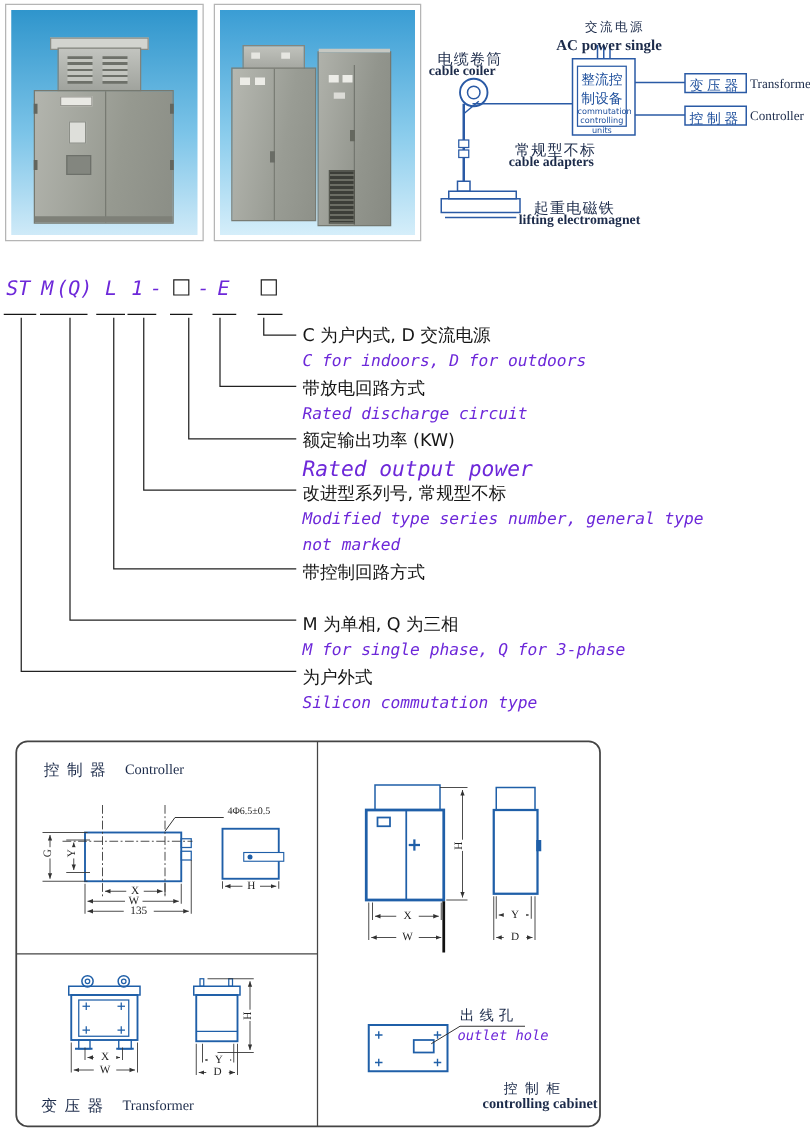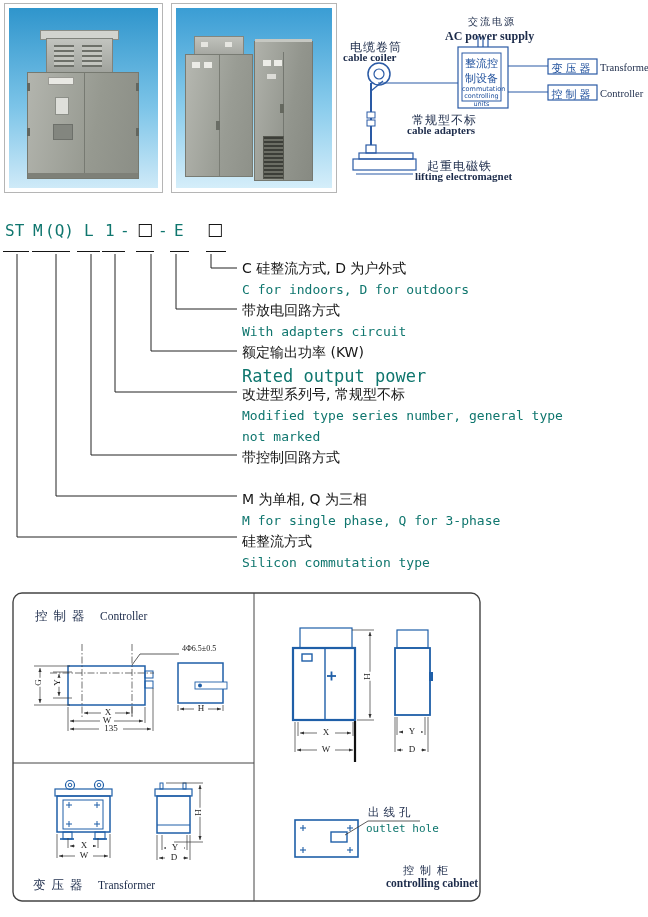--- a/index.html
+++ b/index.html
@@ -1,21 +1,21 @@
 <!DOCTYPE html>
 <html><head>
 <meta charset="utf-8">
 <style>
   html,body{margin:0;padding:0;background:#fff;}
   #page{position:relative;width:648px;height:917px;background:#fff;overflow:hidden;
         font-family:"DejaVu Sans",sans-serif;}
   .abs{position:absolute;}
   .cnt{font-family:"DejaVu Sans",sans-serif;color:#161616;}
   .navy{color:#1c2b4a;}
-  .mono{font-family:"DejaVu Sans Mono",monospace;color:#0f766e;}
+  .mono{font-family:"DejaVu Sans Mono",monospace;color:#6d28d9;font-style:italic;}
   .bserif{font-family:"Liberation Serif",serif;font-weight:bold;color:#1c2b4a;}
   .rserif{font-family:"Liberation Serif",serif;color:#1c2b4a;}
   .blue{color:#1e4f9c;}
   .dim{font-family:"Liberation Serif",serif;font-size:9px;color:#222;background:#fff;
        line-height:1;padding:0 1px;text-align:center;}
   .rot{transform:rotate(-90deg);transform-origin:center center;}
   .ul{border-top:1.6px solid #151515;height:0;}
   .photo{background:#fff;border:1px solid #b5b5b5;padding:4px;box-sizing:border-box;}
   .sky1{position:relative;width:100%;height:100%;overflow:hidden;
         background:linear-gradient(180deg,#2f95cc 0%,#7cc4e8 55%,#cfeaf8 100%);}
@@ -92,21 +92,21 @@
       <line x1="31" y1="75" x2="31" y2="137" stroke-width="2"></line>
       <rect x="27" y="104" width="8" height="6" fill="#ffffff" stroke-width="1"></rect>
       <rect x="27" y="112" width="8" height="6" fill="#ffffff" stroke-width="1"></rect>
       <rect x="26" y="137" width="10" height="8"></rect>
       <rect x="19" y="145" width="54" height="6"></rect>
       <rect x="13" y="151" width="63" height="11"></rect>
       <line x1="16" y1="166" x2="73" y2="166"></line>
     </g>
   </svg>
   <div class="abs cnt navy" style="left:456px;top:15px;width:72px;text-align:center;font-size:10px;letter-spacing:2px;">交流电源</div>
-  <div class="abs bserif" style="left:445px;top:29px;font-size:12px;">AC power supply</div>
+  <div class="abs bserif" style="left:445px;top:29px;font-size:12px;">AC power single</div>
   <div class="abs cnt navy" style="left:350px;top:39px;font-size:12px;letter-spacing:1px;">电缆卷筒</div>
   <div class="abs bserif" style="left:343px;top:51px;font-size:11px;">cable coiler</div>
   <div class="abs cnt blue" style="left:462px;top:56px;width:39px;text-align:center;font-size:11px;">整流控</div>
   <div class="abs cnt blue" style="left:462px;top:71px;width:39px;text-align:center;font-size:11px;">制设备</div>
   <div class="abs cnt blue" style="left:462px;top:85px;width:39px;text-align:center;font-size:6.5px;">commutation</div>
   <div class="abs cnt blue" style="left:461px;top:92px;width:41px;text-align:center;font-size:6.5px;">controlling units</div>
   <div class="abs cnt blue" style="left:548px;top:61px;width:49px;text-align:center;font-size:11px;letter-spacing:3px;">变压器</div>
   <div class="abs rserif" style="left:600px;top:62px;font-size:10.5px;">Transformer</div>
   <div class="abs cnt blue" style="left:548px;top:87px;width:49px;text-align:center;font-size:11px;letter-spacing:3px;">控制器</div>
   <div class="abs rserif" style="left:600px;top:88px;font-size:10.5px;">Controller</div>
@@ -139,33 +139,33 @@
       <polyline points="17,0 17,283 237,283"></polyline>
       <polyline points="56,0 56,242 237,242"></polyline>
       <polyline points="91,0 91,201 237,201"></polyline>
       <polyline points="115,0 115,138 237,138"></polyline>
       <polyline points="151,0 151,97 237,97"></polyline>
       <polyline points="176,0 176,55 237,55"></polyline>
       <polyline points="211,0 211,14 237,14"></polyline>
     </g>
   </svg>
 
-  <div class="abs cnt" style="left:242px;top:260px;font-size:14px;">C 硅整流方式, D 为户外式</div>
+  <div class="abs cnt" style="left:242px;top:260px;font-size:14px;">C 为户内式, D 交流电源</div>
   <div class="abs mono" style="left:242px;top:282px;font-size:13px;">C for indoors, D for outdoors</div>
   <div class="abs cnt" style="left:242px;top:302px;font-size:14px;">带放电回路方式</div>
-  <div class="abs mono" style="left:242px;top:324px;font-size:13px;">With adapters circuit</div>
+  <div class="abs mono" style="left:242px;top:324px;font-size:13px;">Rated discharge circuit</div>
   <div class="abs cnt" style="left:242px;top:344px;font-size:14px;">额定输出功率 (KW)</div>
   <div class="abs mono" style="left:242px;top:366px;font-size:17px;">Rated output power</div>
   <div class="abs mono" style="left:242px;top:408px;font-size:13px;">Modified type series number, general type</div>
   <div class="abs cnt" style="left:242px;top:386px;font-size:14px;">改进型系列号, 常规型不标</div>
   <div class="abs mono" style="left:242px;top:429px;font-size:13px;">not marked</div>
   <div class="abs cnt" style="left:242px;top:449px;font-size:14px;">带控制回路方式</div>
   <div class="abs cnt" style="left:242px;top:491px;font-size:14px;">M 为单相, Q 为三相</div>
   <div class="abs mono" style="left:242px;top:513px;font-size:13px;">M for single phase, Q for 3-phase</div>
-  <div class="abs cnt" style="left:242px;top:533px;font-size:14px;">硅整流方式</div>
+  <div class="abs cnt" style="left:242px;top:533px;font-size:14px;">为户外式</div>
   <div class="abs mono" style="left:242px;top:555px;font-size:13px;">Silicon commutation type</div>
 
   <svg class="abs" style="left:12px;top:592px;" width="470" height="311" viewBox="0 0 470 311">
     <defs>
       <marker id="ar" viewBox="0 0 10 10" refX="9" refY="5" markerWidth="7" markerHeight="7" orient="auto-start-reverse">
         <path d="M0,1.5 L9,5 L0,8.5 z" fill="#333"></path>
       </marker>
     </defs>
     <rect x="1" y="1" width="467" height="308" rx="9" fill="none" stroke="#444" stroke-width="1.4"></rect>
     <line x1="242" y1="1" x2="242" y2="309" stroke="#444" stroke-width="1"></line>

